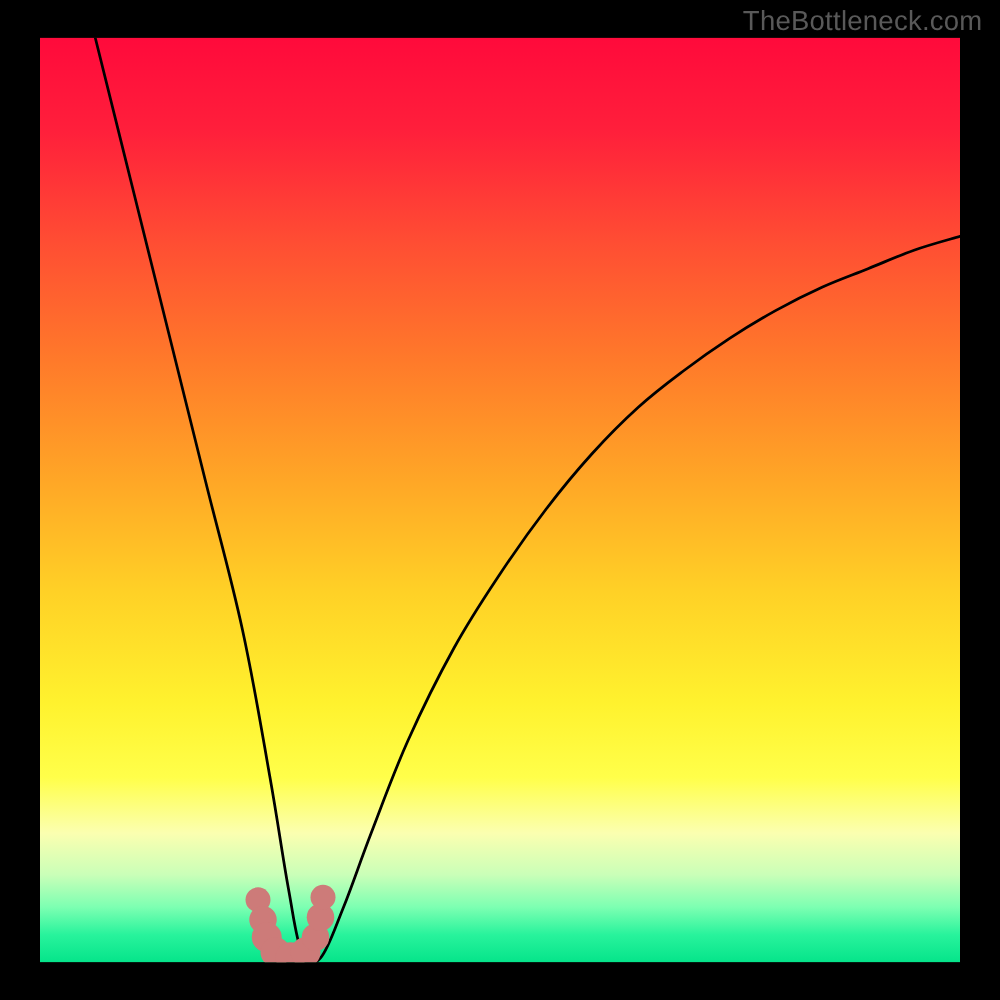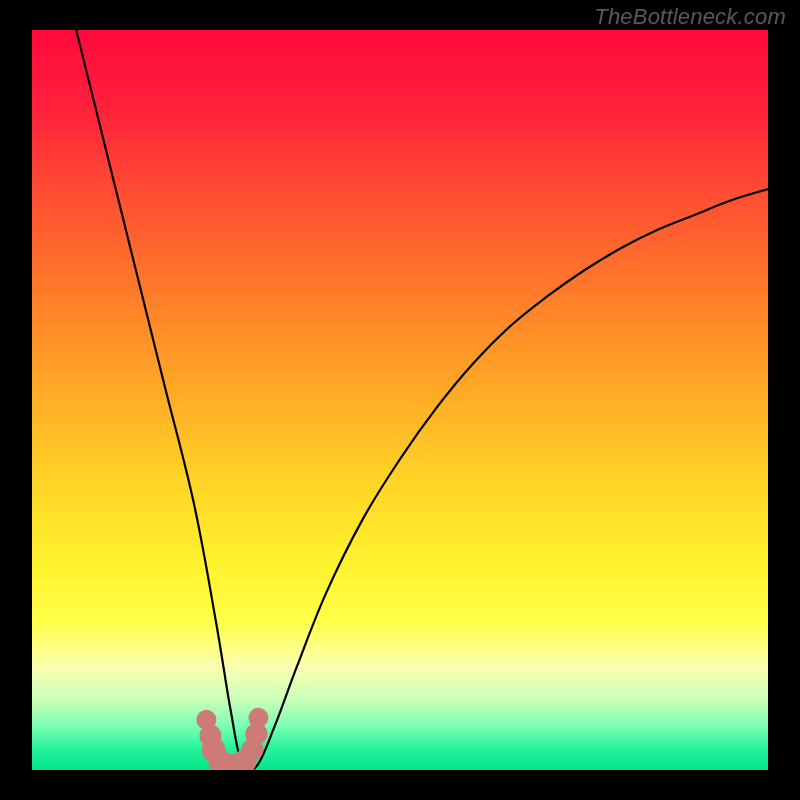--- a/index.html
+++ b/index.html
@@ -39,21 +39,20 @@
   }
   .watermark {
     position: absolute;
     top: 4px;
     right: 14px;
     font-size: 22px;
     font-weight: 400;
     color: #595959;
     letter-spacing: 0.2px;
     user-select: none;
-    font-style: italic;
   }
 </style>
 </head>
 <body>
 
 <div class="watermark">TheBottleneck.com</div>
 
 <div class="frame">
 
   <svg class="gradient" viewBox="0 0 736 740" preserveAspectRatio="none">

